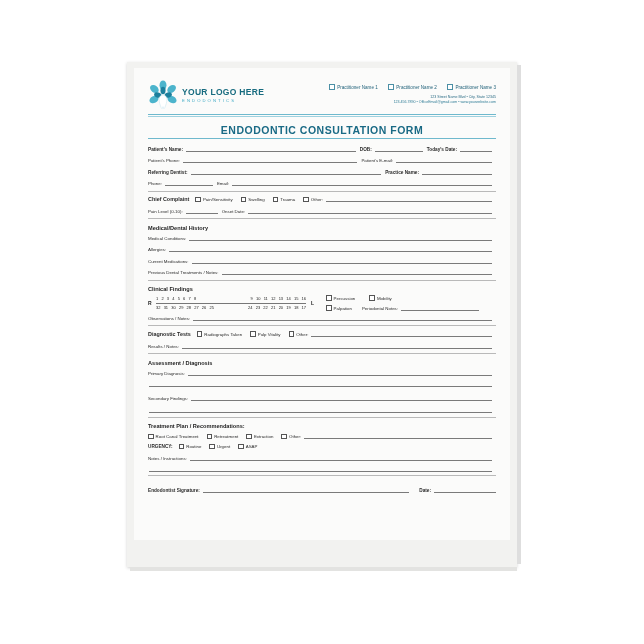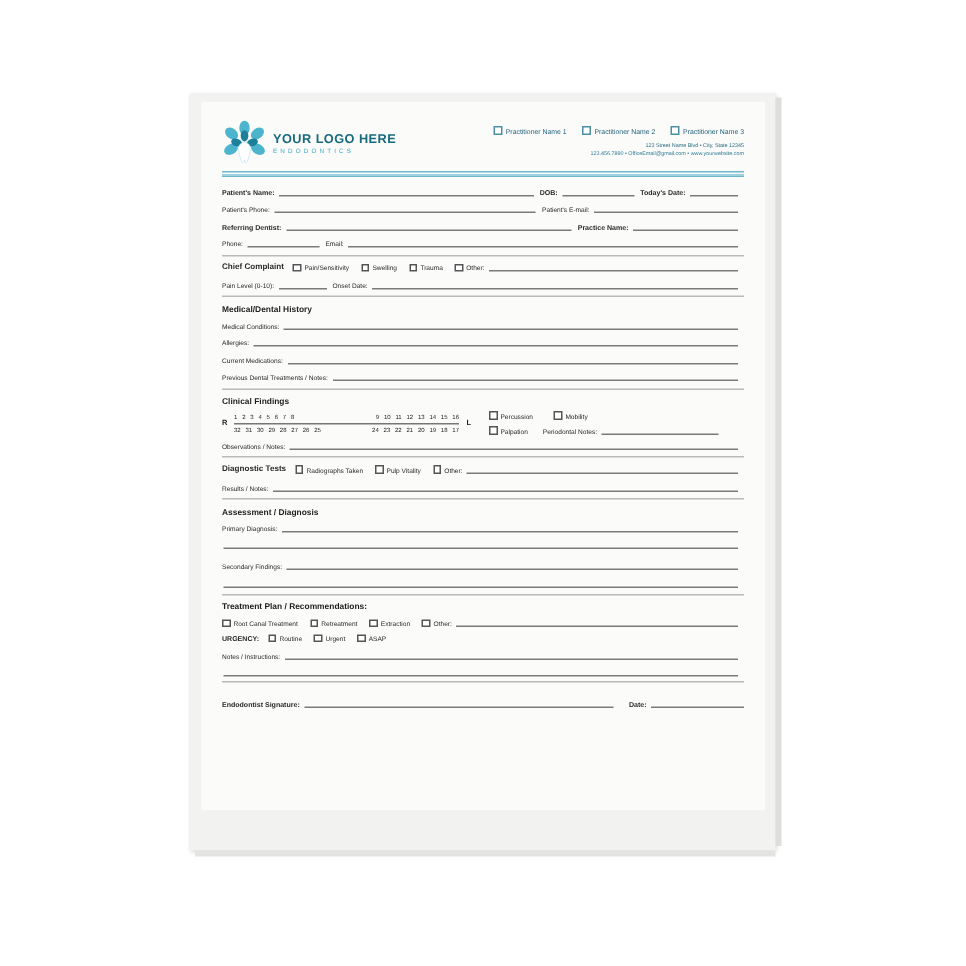--- a/index.html
+++ b/index.html
@@ -326,20 +326,21 @@
           <div class="addr">
             <div>123 Street Name Blvd  •  City, State 12345</div>
             <div class="em">123.456.7890  •  OfficeEmail@gmail.com  •  www.yourwebsite.com</div>
           </div>
         </div>
       </div>
 
       <div class="rule"></div>
       <div class="rule-thin"></div>
 
+      <div class="title">ENDODONTIC CONSULTATION FORM</div>
       <div class="title-rule"></div>
 
       <div class="row">
         <span class="lbl">Patient's Name:</span>
         <span class="line"></span>
         <span class="lbl">DOB:</span>
         <span class="line sm"></span>
         <span class="lbl">Today's Date:</span>
         <span class="line xs"></span>
       </div>

